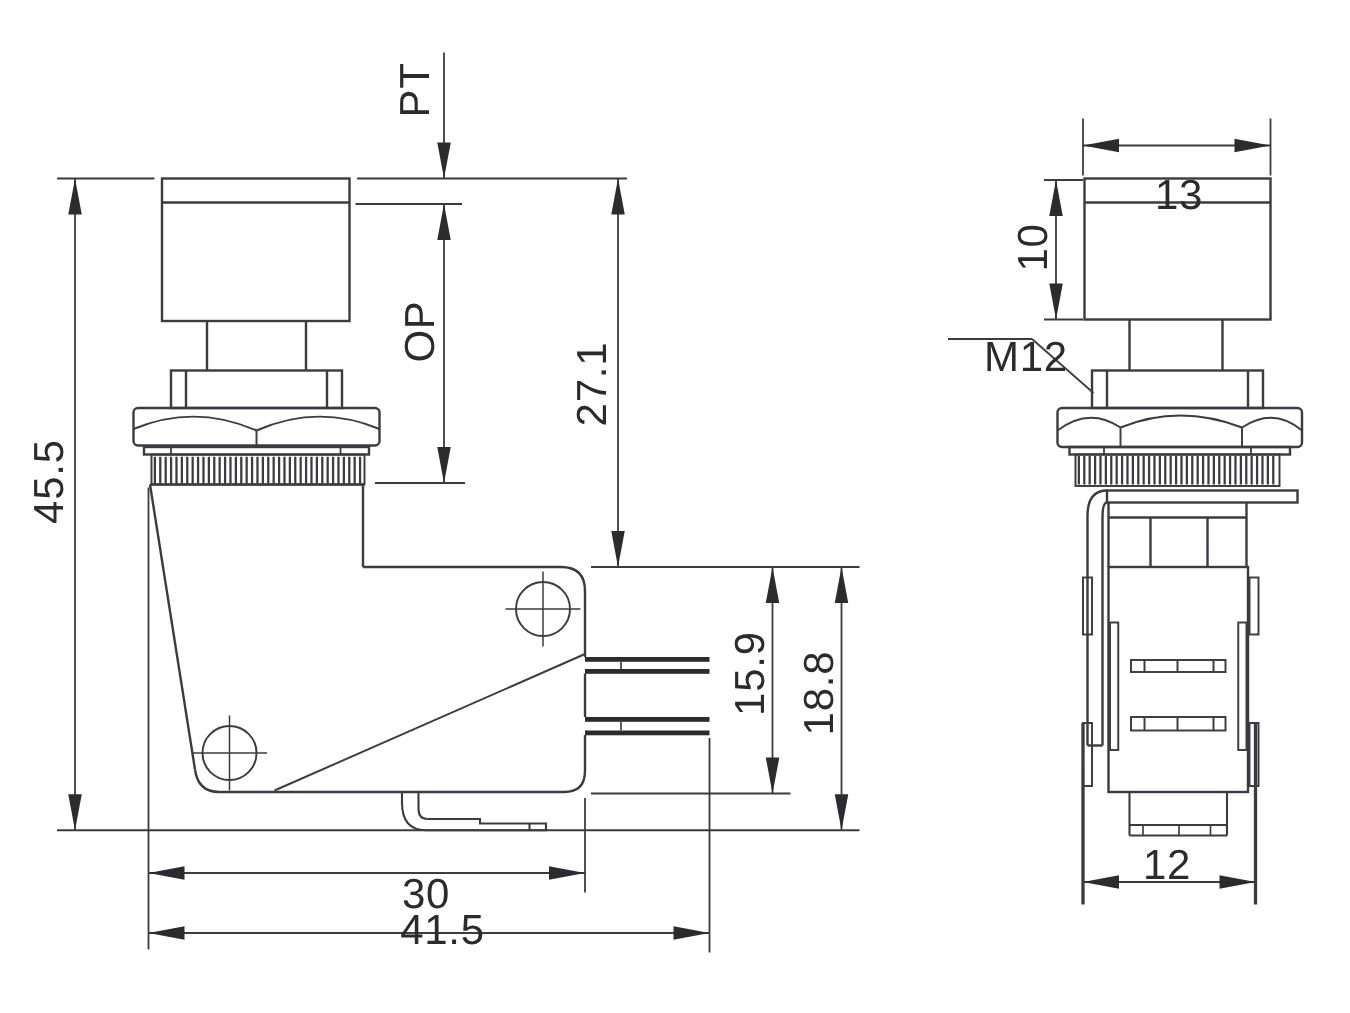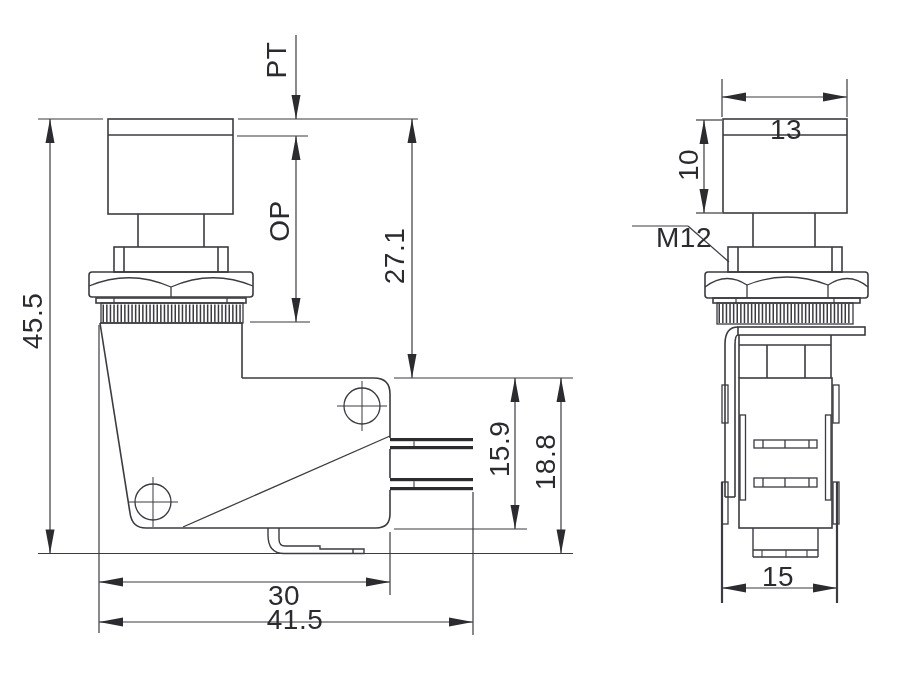--- a/index.html
+++ b/index.html
@@ -258,15 +258,15 @@
 <div class="dim-label rot" style="left:277px;top:60px;">PT</div>
 <div class="dim-label rot" style="left:280px;top:221px;">OP</div>
 <div class="dim-label rot" style="left:395px;top:256px;">27.1</div>
 <div class="dim-label rot" style="left:500px;top:449px;">15.9</div>
 <div class="dim-label rot" style="left:546px;top:462px;">18.8</div>
 <div class="dim-label" style="left:248px;top:596px;margin-left:36px;">30</div>
 <div class="dim-label" style="left:295px;top:620px;text-align:center;">41.5</div>
 <div class="dim-label" style="left:786px;top:82px;margin-top:48px;">13</div>
 <div class="dim-label rot" style="left:689px;top:165px;">10</div>
 <div class="dim-label" style="left:684px;top:210px;margin-top:28px;">M12</div>
-<div class="dim-label" style="left:778px;top:577px;">15</div>
+<div class="dim-label" style="left:778px;top:577px;">12</div>
 
 </div>
 
 </body></html>

